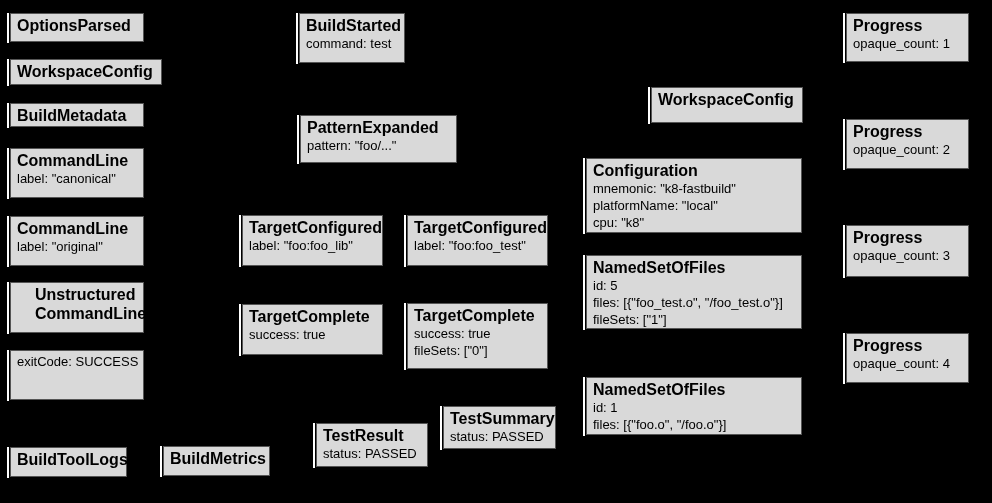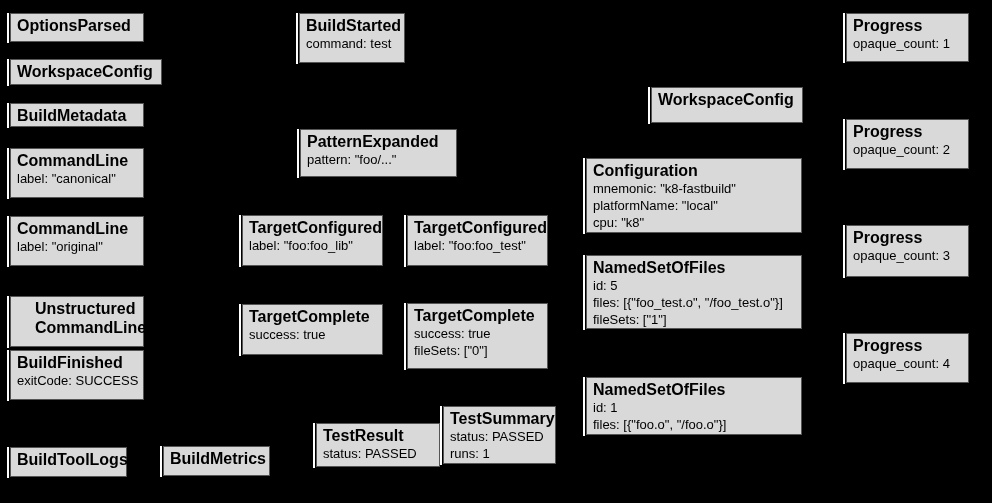--- a/index.html
+++ b/index.html
@@ -72,49 +72,46 @@
         <span class="tline">CommandLine</span>
       </div>
       <div class="field">label: "canonical"</div>
     </div>
     <div class="box" style="left: 10px; top: 216px; width: 134px; height: 50px;">
       <div class="title">
         <span class="tline">CommandLine</span>
       </div>
       <div class="field">label: "original"</div>
     </div>
-    <div class="box" style="left: 10px; top: 296px; width: 134px; height: 51px; padding-left: 24px;">
+    <div class="box" style="left: 10px; top: 282px; width: 134px; height: 51px; padding-left: 24px;">
       <div class="title">
         <span class="tline">Unstructured</span>
         <span class="tline">CommandLine</span>
       </div>
     </div>
     <div class="box" style="left: 10px; top: 350px; width: 134px; height: 50px;">
-      <div class="title">
-        <span class="tline">BuildFinished</span>
-      </div>
       <div class="field">exitCode: SUCCESS</div>
     </div>
     <div class="box" style="left: 10px; top: 447px; width: 117px; height: 30px;">
       <div class="title">
         <span class="tline">BuildToolLogs</span>
       </div>
     </div>
     <div class="box" style="left: 299px; top: 13px; width: 106px; height: 50px;">
       <div class="title">
         <span class="tline">BuildStarted</span>
       </div>
       <div class="field">command: test</div>
     </div>
     <div class="box" style="left: 163px; top: 446px; width: 107px; height: 30px;">
       <div class="title">
         <span class="tline">BuildMetrics</span>
       </div>
     </div>
-    <div class="box" style="left: 300px; top: 129px; width: 157px; height: 48px;">
+    <div class="box" style="left: 300px; top: 115px; width: 157px; height: 48px;">
       <div class="title">
         <span class="tline">PatternExpanded</span>
       </div>
       <div class="field">pattern: "foo/..."</div>
     </div>
     <div class="box" style="left: 242px; top: 215px; width: 141px; height: 51px;">
       <div class="title">
         <span class="tline">TargetConfigured</span>
       </div>
       <div class="field">label: "foo:foo_lib"</div>
@@ -131,27 +128,27 @@
       </div>
       <div class="field">success: true</div>
     </div>
     <div class="box" style="left: 407px; top: 303px; width: 141px; height: 66px;">
       <div class="title">
         <span class="tline">TargetComplete</span>
       </div>
       <div class="field">success: true</div>
       <div class="field">fileSets: ["0"]</div>
     </div>
-    <div class="box" style="left: 316px; top: 423px; width: 124px; height: 44px;">
+    <div class="box" style="left: 316px; top: 423px; width: 112px; height: 44px;">
       <div class="title">
         <span class="tline">TestResult</span>
       </div>
       <div class="field">status: PASSED</div>
     </div>
-    <div class="box" style="left: 443px; top: 406px; width: 113px; height: 58px;">
+    <div class="box" style="left: 443px; top: 406px; width: 113px; height: 43px;">
       <div class="title">
         <span class="tline">TestSummary</span>
       </div>
       <div class="field">status: PASSED</div>
       <div class="field">runs: 1</div>
     </div>
     <div class="box" style="left: 651px; top: 87px; width: 152px; height: 36px;">
       <div class="title">
         <span class="tline">WorkspaceConfig</span>
       </div>

